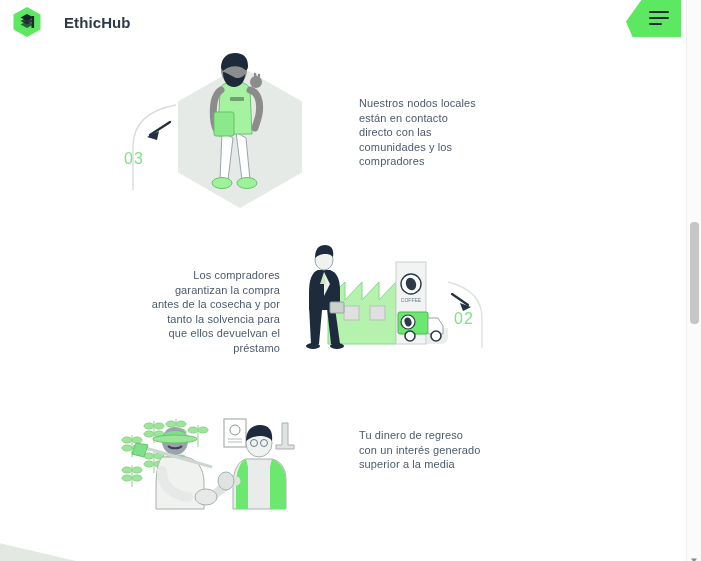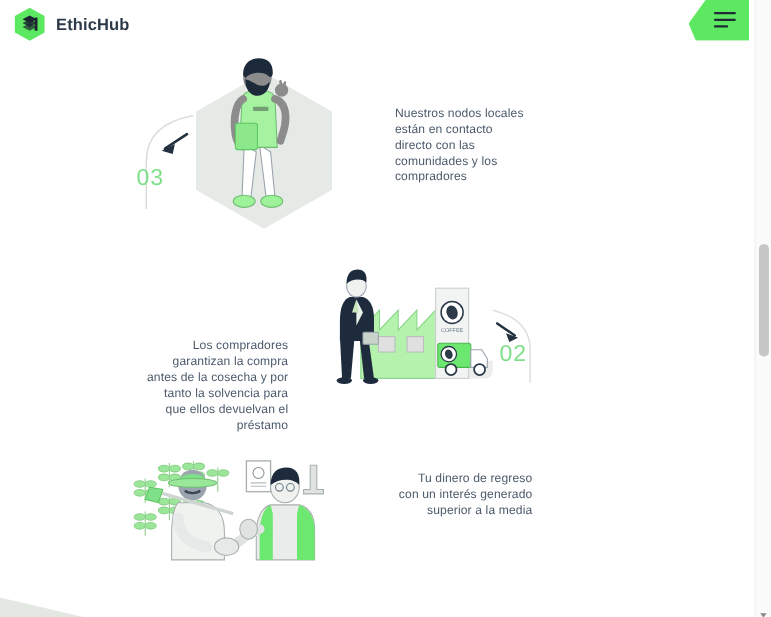--- a/index.html
+++ b/index.html
@@ -36,21 +36,21 @@
     top: 0; left: 0;
     width: 701px;
     height: 42px;
     z-index: 30;
   }
   .brand {
     position: absolute;
     left: 12px; top: 6px;
     display: flex;
     align-items: center;
-    gap: 9px;
+    gap: 22px;
     cursor: pointer;
   }
   .brand-mark {
     width: 30px; height: 32px;
     position: relative;
   }
   .brand-name {
     font-size: 15px;
     font-weight: 600;
     color: #2d3a4a;
@@ -94,21 +94,21 @@
     color: #4c5a6b;
     letter-spacing: 0.12px;
     z-index: 12;
   }
   .text-right { text-align: right; }
 
   
   .marker { position: absolute; z-index: 12; }
   .marker-num {
     position: absolute;
-    font-size: 21px;
+    font-size: 16px;
     font-weight: 400;
     color: #7fe08a;
     letter-spacing: 1px;
   }
 
   
   .hexbg {
     position: absolute;
     width: 124px; height: 142px;
     background: #e6eae6;
@@ -218,21 +218,21 @@
       </svg>
     </div>
 
     <div class="step-text" style="left:359px; top:96px; width:125px;">
       <span>Nuestros nodos locales están en contacto directo con las comunidades y los compradores</span>
     </div>
   </div>
 
   <div class="step">
 
-    <div class="step-text text-right" style="left:132px; top:268px; width:130px;margin-top:39px;">
+    <div class="step-text text-right" style="left:150px; top:268px; width:130px;">
       <span>Los compradores garantizan la compra antes de la cosecha y por tanto la solvencia para que ellos devuelvan el préstamo</span>
     </div>
 
     <div style="position:absolute; left:300px; top:240px; width:150px; height:118px;">
       <svg width="150" height="118" viewBox="0 0 150 118">
 
         <path d="M30 104 L142 104 C146 104, 148 100, 148 96 L148 88 L30 88 Z" fill="#eceeec"></path>
 
         <path d="M28 60 L45 42 L45 60 L62 42 L62 60 L79 42 L79 60 L96 42 L96 104 L28 104 Z" fill="#b4f2ae" stroke="#8ad68c" stroke-width="1"></path>
 
@@ -371,21 +371,21 @@
           <circle cx="146" cy="38" r="3.5" fill="none" stroke="#6b7b8b" stroke-width="1"></circle>
 
           <path d="M118 76 C108 80, 100 86, 94 92" fill="none" stroke="#dfe3e1" stroke-width="9" stroke-linecap="round"></path>
           <ellipse cx="108" cy="76" rx="8" ry="9" fill="#dfe3e1" stroke="#a8b0ae" stroke-width="1"></ellipse>
         </g>
 
         <ellipse cx="88" cy="92" rx="11" ry="8" fill="#e6e9e7" stroke="#a8b0ae" stroke-width="1"></ellipse>
       </svg>
     </div>
 
-    <div class="step-text" style="left:359px; top:428px; width:125px;text-align:right;">
+    <div class="step-text" style="left:359px; top:428px; width:125px;">
       <span>Tu dinero de regreso con un interés generado superior a la media</span>
     </div>
   </div>
 
   <div class="scrollbar-track"></div>
   <div class="scrollbar-thumb"></div>
   <div class="scroll-arrow">
     <svg width="8" height="8" viewBox="0 0 8 8">
       <polygon points="1,2.5 7,2.5 4,6.5" fill="#8a8a8a"></polygon>
     </svg>

